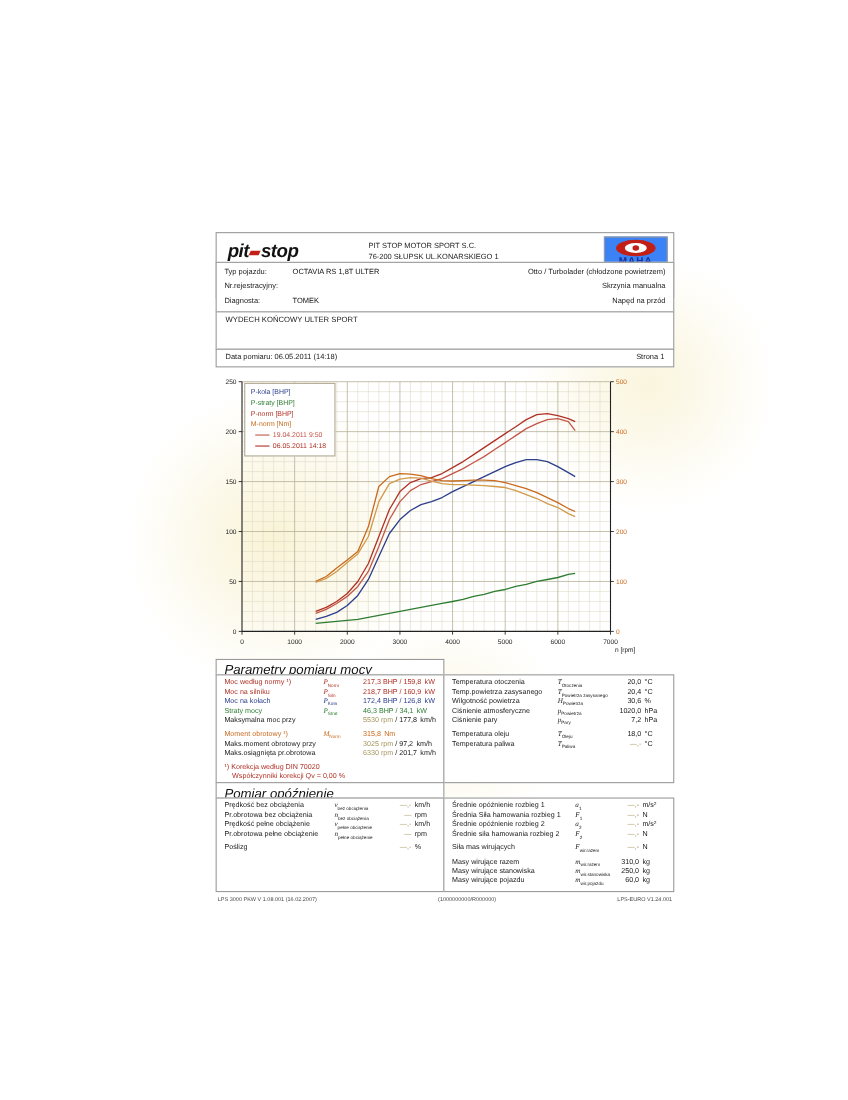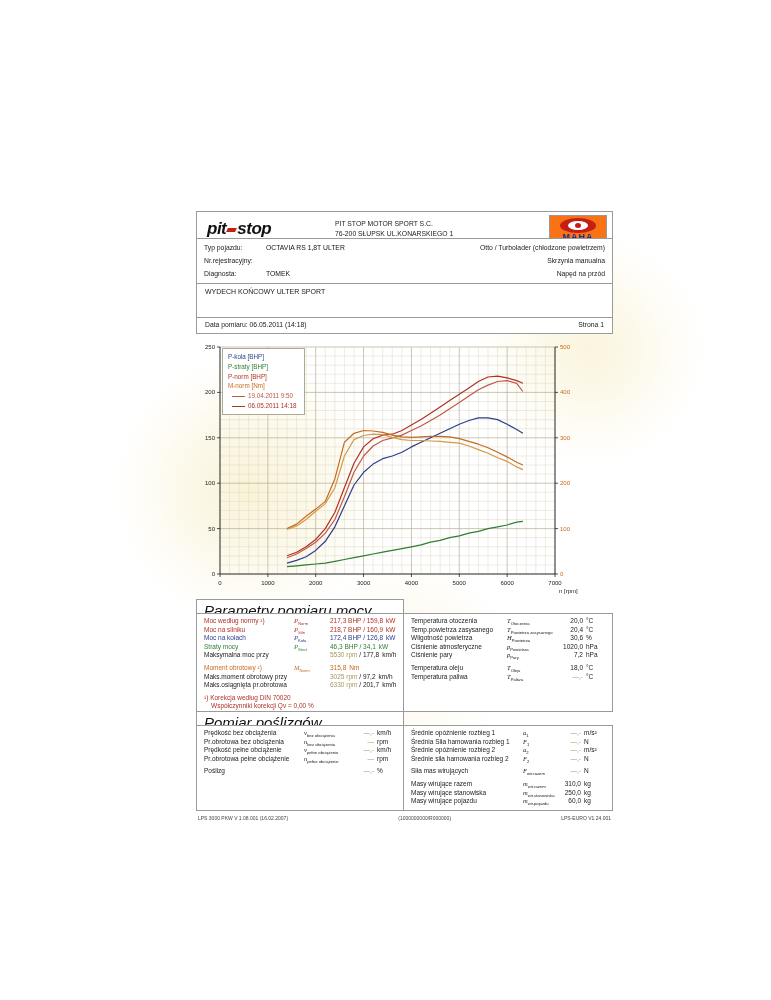--- a/index.html
+++ b/index.html
@@ -18,21 +18,21 @@
 
   
   .header{left:0;top:16px;width:417px;height:60px;}
   .pitstop{position:absolute;left:10px;top:7px;width:118px;}
   .ps-word{font-style:italic;font-weight:900;font-size:17px;letter-spacing:-.5px;color:#111;}
   .ps-sep{display:inline-block;width:9px;height:4px;background:#c22017;transform:skewX(-25deg);margin:0 1px 2px 1px;}
   .ps-under{height:2px;background:#c22017;margin-top:1px;width:92px;margin-left:4px;}
   .ps-tag{font-size:4px;color:#c22017;margin-left:5px;letter-spacing:1px;}
   .company{position:absolute;left:138px;top:7px;font-size:6.8px;line-height:1.5;color:#222;}
   .maha-box{position:absolute;right:5px;top:3px;width:58px;height:37px;border:1px solid #999;
-            box-sizing:border-box;text-align:center;background:#f97316;}
+            box-sizing:border-box;text-align:center;background:#3b82f6;}
   .maha-eye{width:36px;height:15px;background:#c22017;border-radius:50%;margin:2px auto 0;position:relative;}
   .maha-eye .eye-in{position:absolute;left:8px;top:3px;width:20px;height:9px;background:#fff;border-radius:50%;}
   .maha-eye .eye-dot{position:absolute;left:15px;top:5px;width:6px;height:5px;background:#c22017;border-radius:50%;}
   .maha-word{font-weight:900;font-size:9px;color:#1a2f8f;letter-spacing:1px;line-height:1.05;}
   .maha-caption{border-top:1px solid #999;font-size:5.3px;font-style:italic;color:#333;margin-top:1px;padding-top:1px;}
 
   
   .vinfo{left:0;top:43px;width:417px;height:46px;padding:3px 7px;}
   .vrow{display:flex;justify-content:space-between;font-size:6.8px;line-height:1.9;}
   .vl{display:inline-block;width:62px;color:#222;}
@@ -44,21 +44,21 @@
            display:flex;justify-content:space-between;}
 
   
   .chartwrap{position:absolute;left:0;top:139px;width:417px;height:264px;}
   .legend{position:absolute;left:26px;top:14px;border:1px solid #b0a890;background:rgba(255,255,255,.95);
           padding:3px 7px 3px 5px;font-size:6.3px;line-height:1.55;}
   .legend .run{padding-left:4px;}
   .legend .runline{display:inline-block;width:13px;height:0;border-top:1px solid;vertical-align:middle;margin-right:3px;}
 
   
-  .stitle{font-style:italic;font-size:15px;padding:2px 7px;box-sizing:border-box;color:#111;}
+  .stitle{font-style:italic;font-size:12px;padding:2px 7px;box-sizing:border-box;color:#111;}
   .scontent{padding:4px 6px 0 7px;box-sizing:border-box;}
   .prow{display:flex;align-items:baseline;font-size:6.5px;line-height:1.0;height:8.6px;}
   .prow.gap{margin-top:4px;}
   .prow.ind{padding-left:7px;}
   .pl{flex:0 0 90px;white-space:nowrap;overflow:visible;}
   .ps{flex:0 0 36px;font-family:"Liberation Serif",serif;font-style:italic;white-space:nowrap;}
   .ps sub{font-size:4.2px;font-style:normal;font-family:"Liberation Sans",sans-serif;}
   .pv{flex:1;text-align:right;white-space:nowrap;}
   .pu{flex:0 0 20px;padding-left:3px;white-space:nowrap;}
   .ppad{flex:0 0 46px;}
@@ -360,21 +360,21 @@
         <span class="pu" style="color: rgb(26, 26, 26);">°C</span>
       </div>
       <div class="prow">
         <span class="pl" style="color: rgb(26, 26, 26);">Temperatura paliwa</span>
         <span class="ps" style="color: rgb(26, 26, 26);"><i>T</i><sub>Paliwa</sub></span>
         <span class="pv"><span style="color: rgb(165, 151, 95);">—,-</span></span>
         <span class="pu" style="color: rgb(26, 26, 26);">°C</span>
       </div>
     </div>
 
-  <div class="box stitle t-slip"><span>Pomiar poślizgów</span></div>
+  <div class="box stitle t-slip"><span>Pomiar opóźnienie</span></div>
   <div class="box scontent c-slip sec-slip">
       <div class="prow">
         <span class="pl" style="color: rgb(26, 26, 26);">Prędkość bez obciążenia</span>
         <span class="ps" style="color: rgb(26, 26, 26);"><i>v</i><sub>bez obciążenia</sub></span>
         <span class="pv"><span style="color: rgb(165, 151, 95);">—,-</span></span>
         <span class="pu" style="color: rgb(26, 26, 26);">km/h</span>
       </div>
       <div class="prow">
         <span class="pl" style="color: rgb(26, 26, 26);">Pr.obrotowa bez obciążenia</span>
         <span class="ps" style="color: rgb(26, 26, 26);"><i>n</i><sub>bez obciążenia</sub></span>

